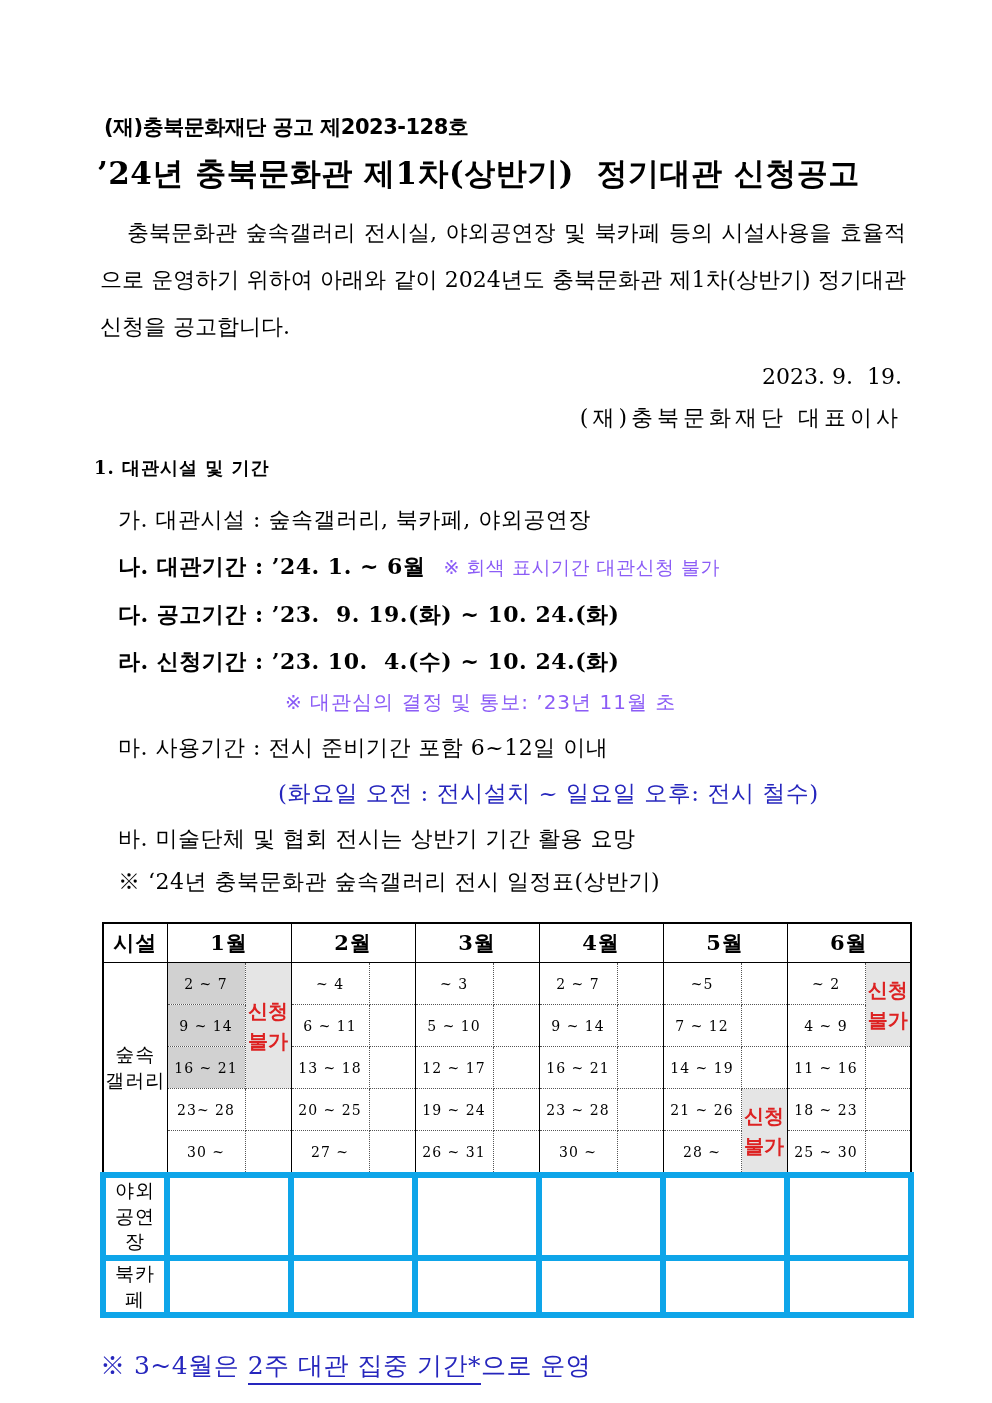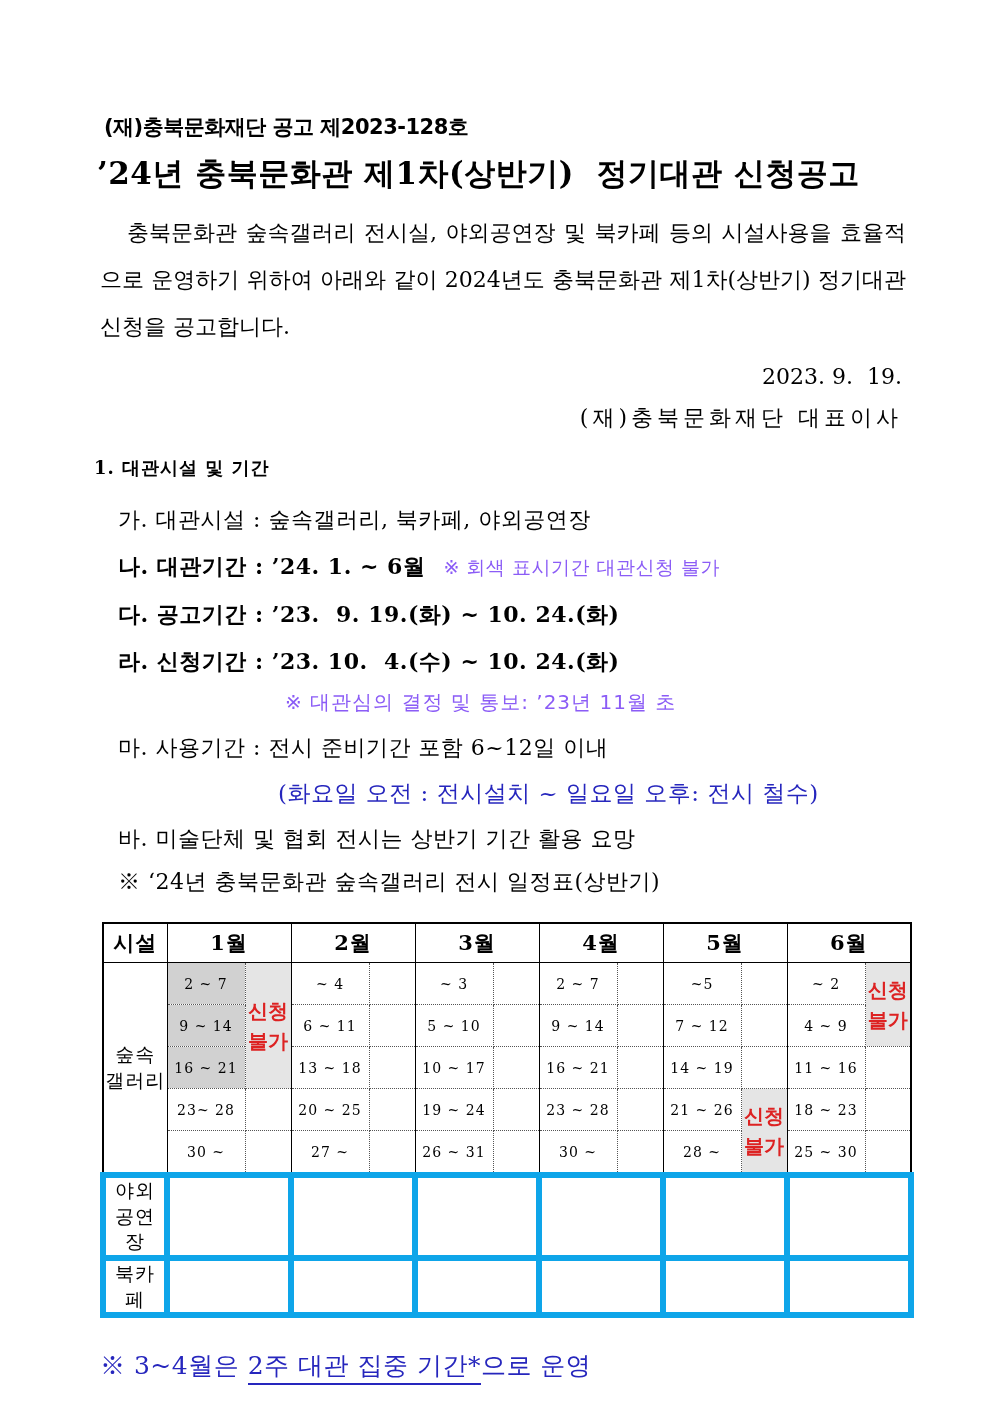--- a/index.html
+++ b/index.html
@@ -240,21 +240,21 @@
       <td class="date">9 ~ 14</td>
       <td class="narrow"></td>
       <td class="date">7 ~ 12</td>
       <td class="narrow"></td>
       <td class="date">4 ~ 9</td>
     </tr>
     <tr>
       <td class="date gray">16 ~ 21</td>
       <td class="date">13 ~ 18</td>
       <td class="narrow"></td>
-      <td class="date">10 ~ 17</td>
+      <td class="date">12 ~ 17</td>
       <td class="narrow"></td>
       <td class="date">16 ~ 21</td>
       <td class="narrow"></td>
       <td class="date">14 ~ 19</td>
       <td class="narrow"></td>
       <td class="date">11 ~ 16</td>
       <td class="narrow"></td>
     </tr>
     <tr>
       <td class="date">23~ 28</td>

